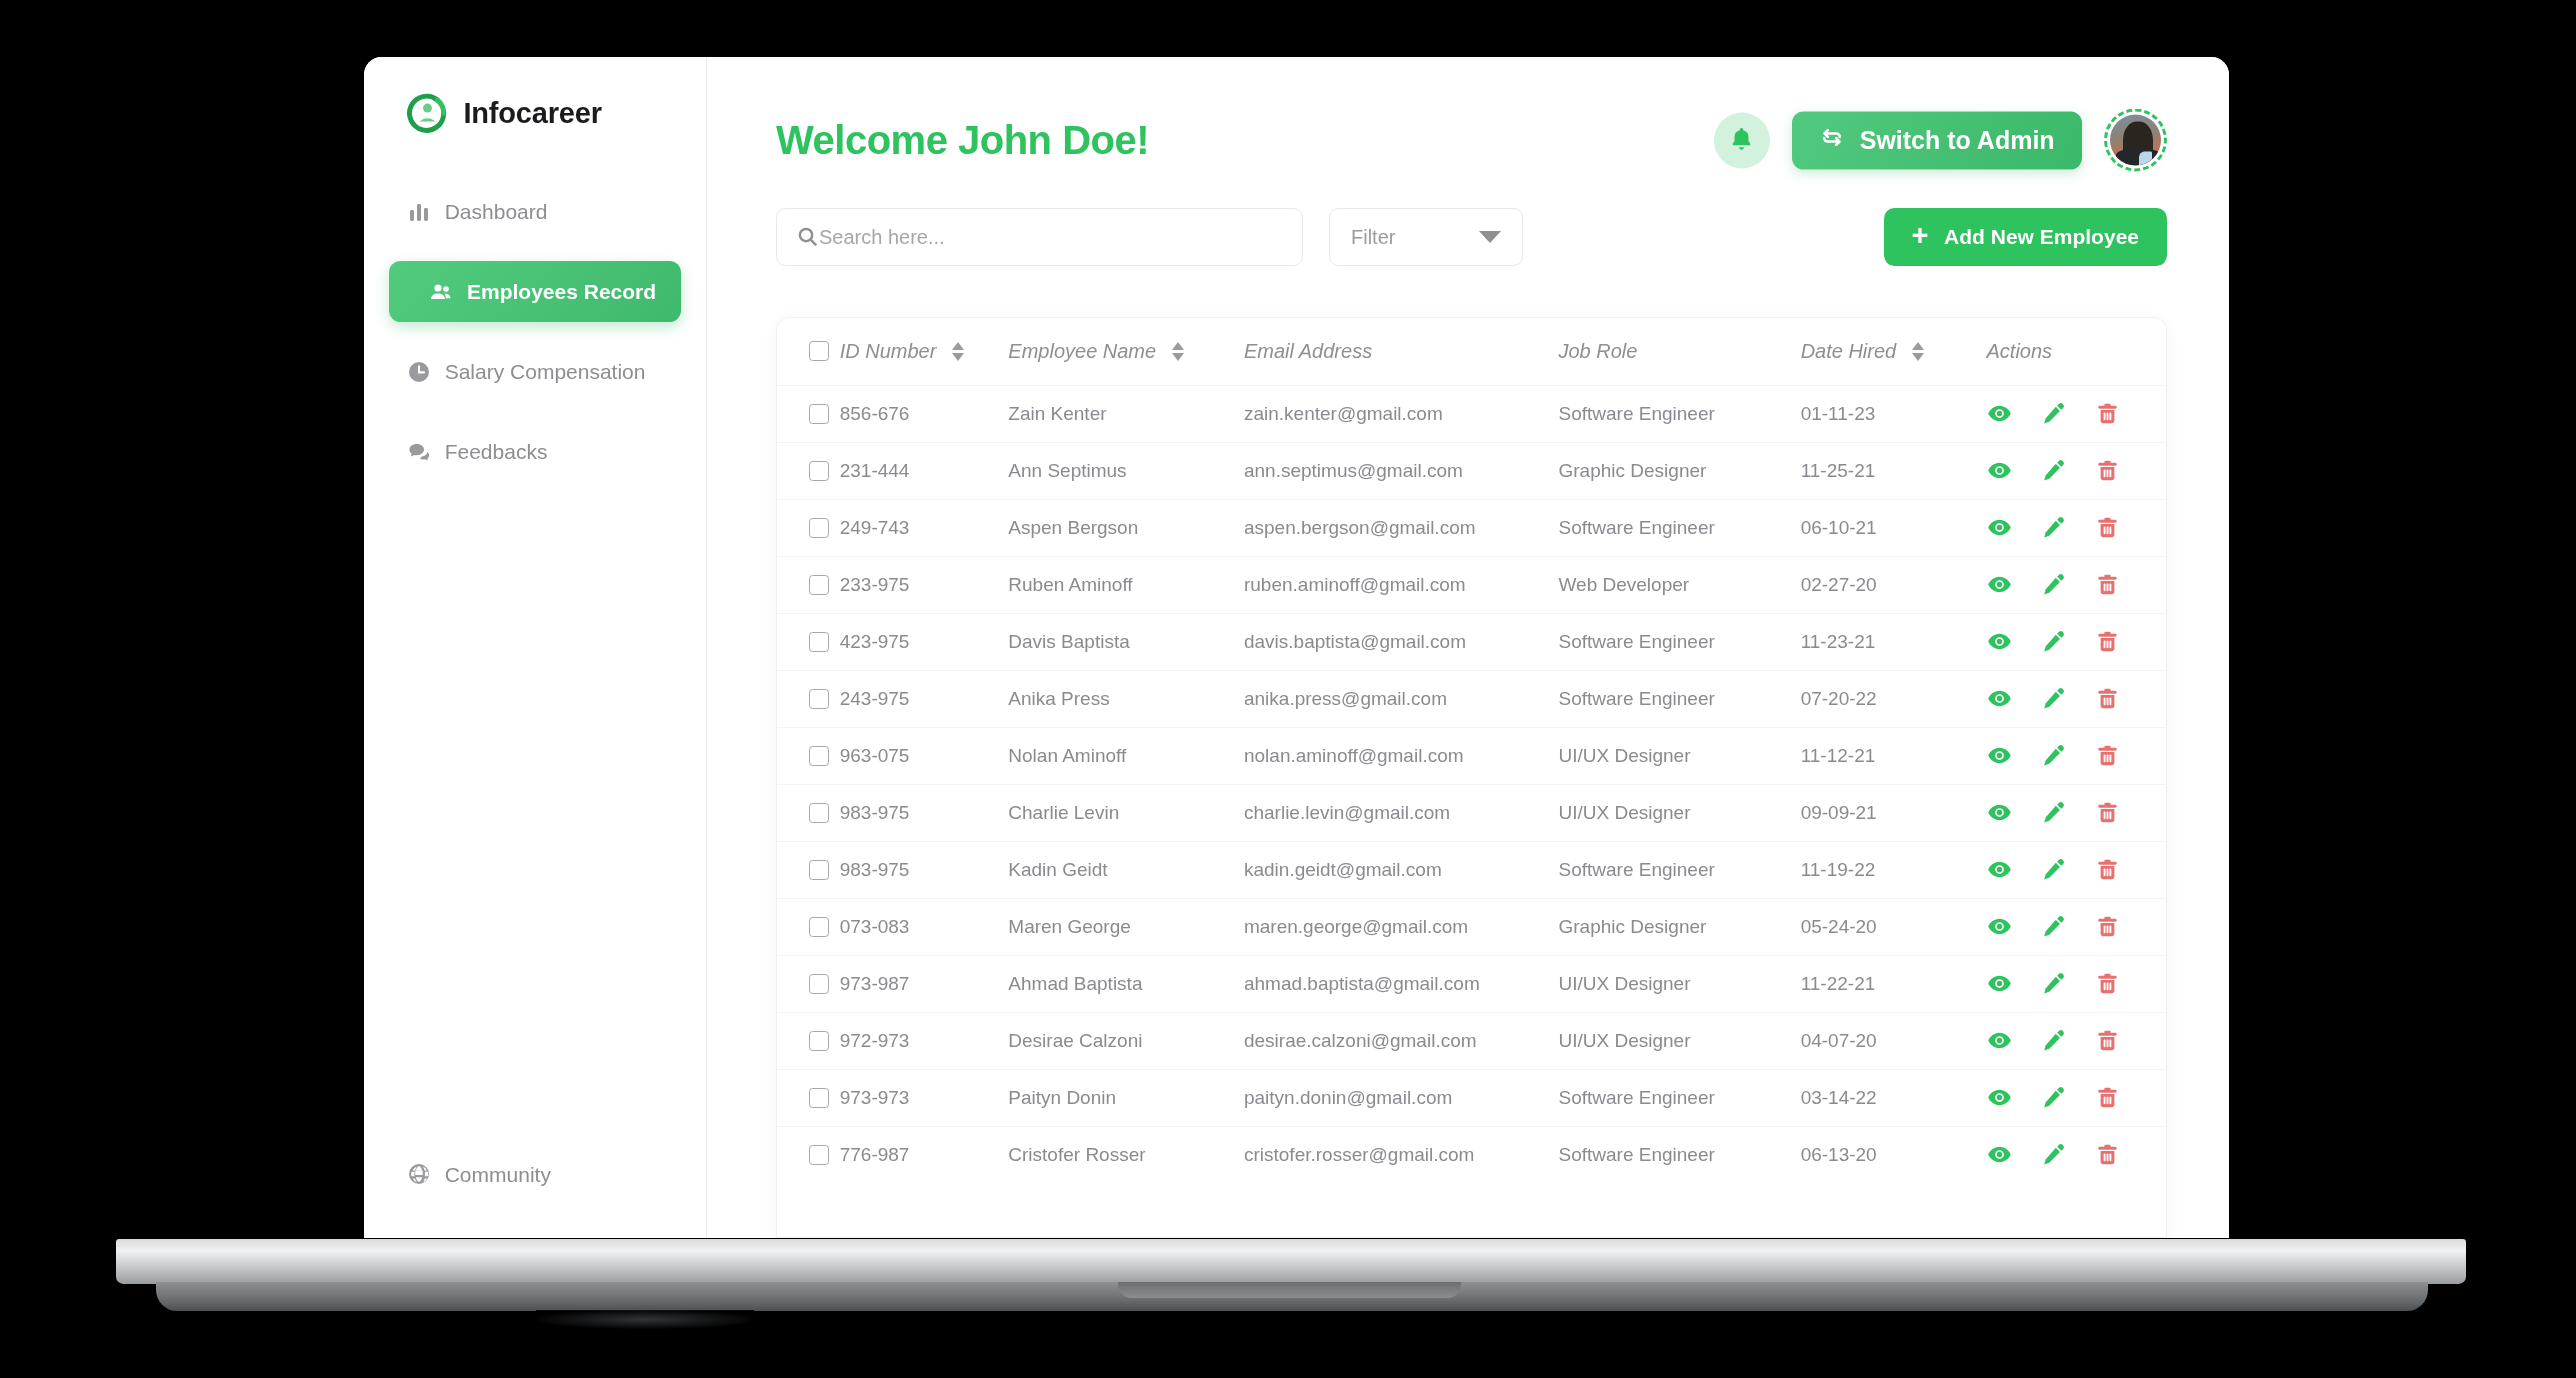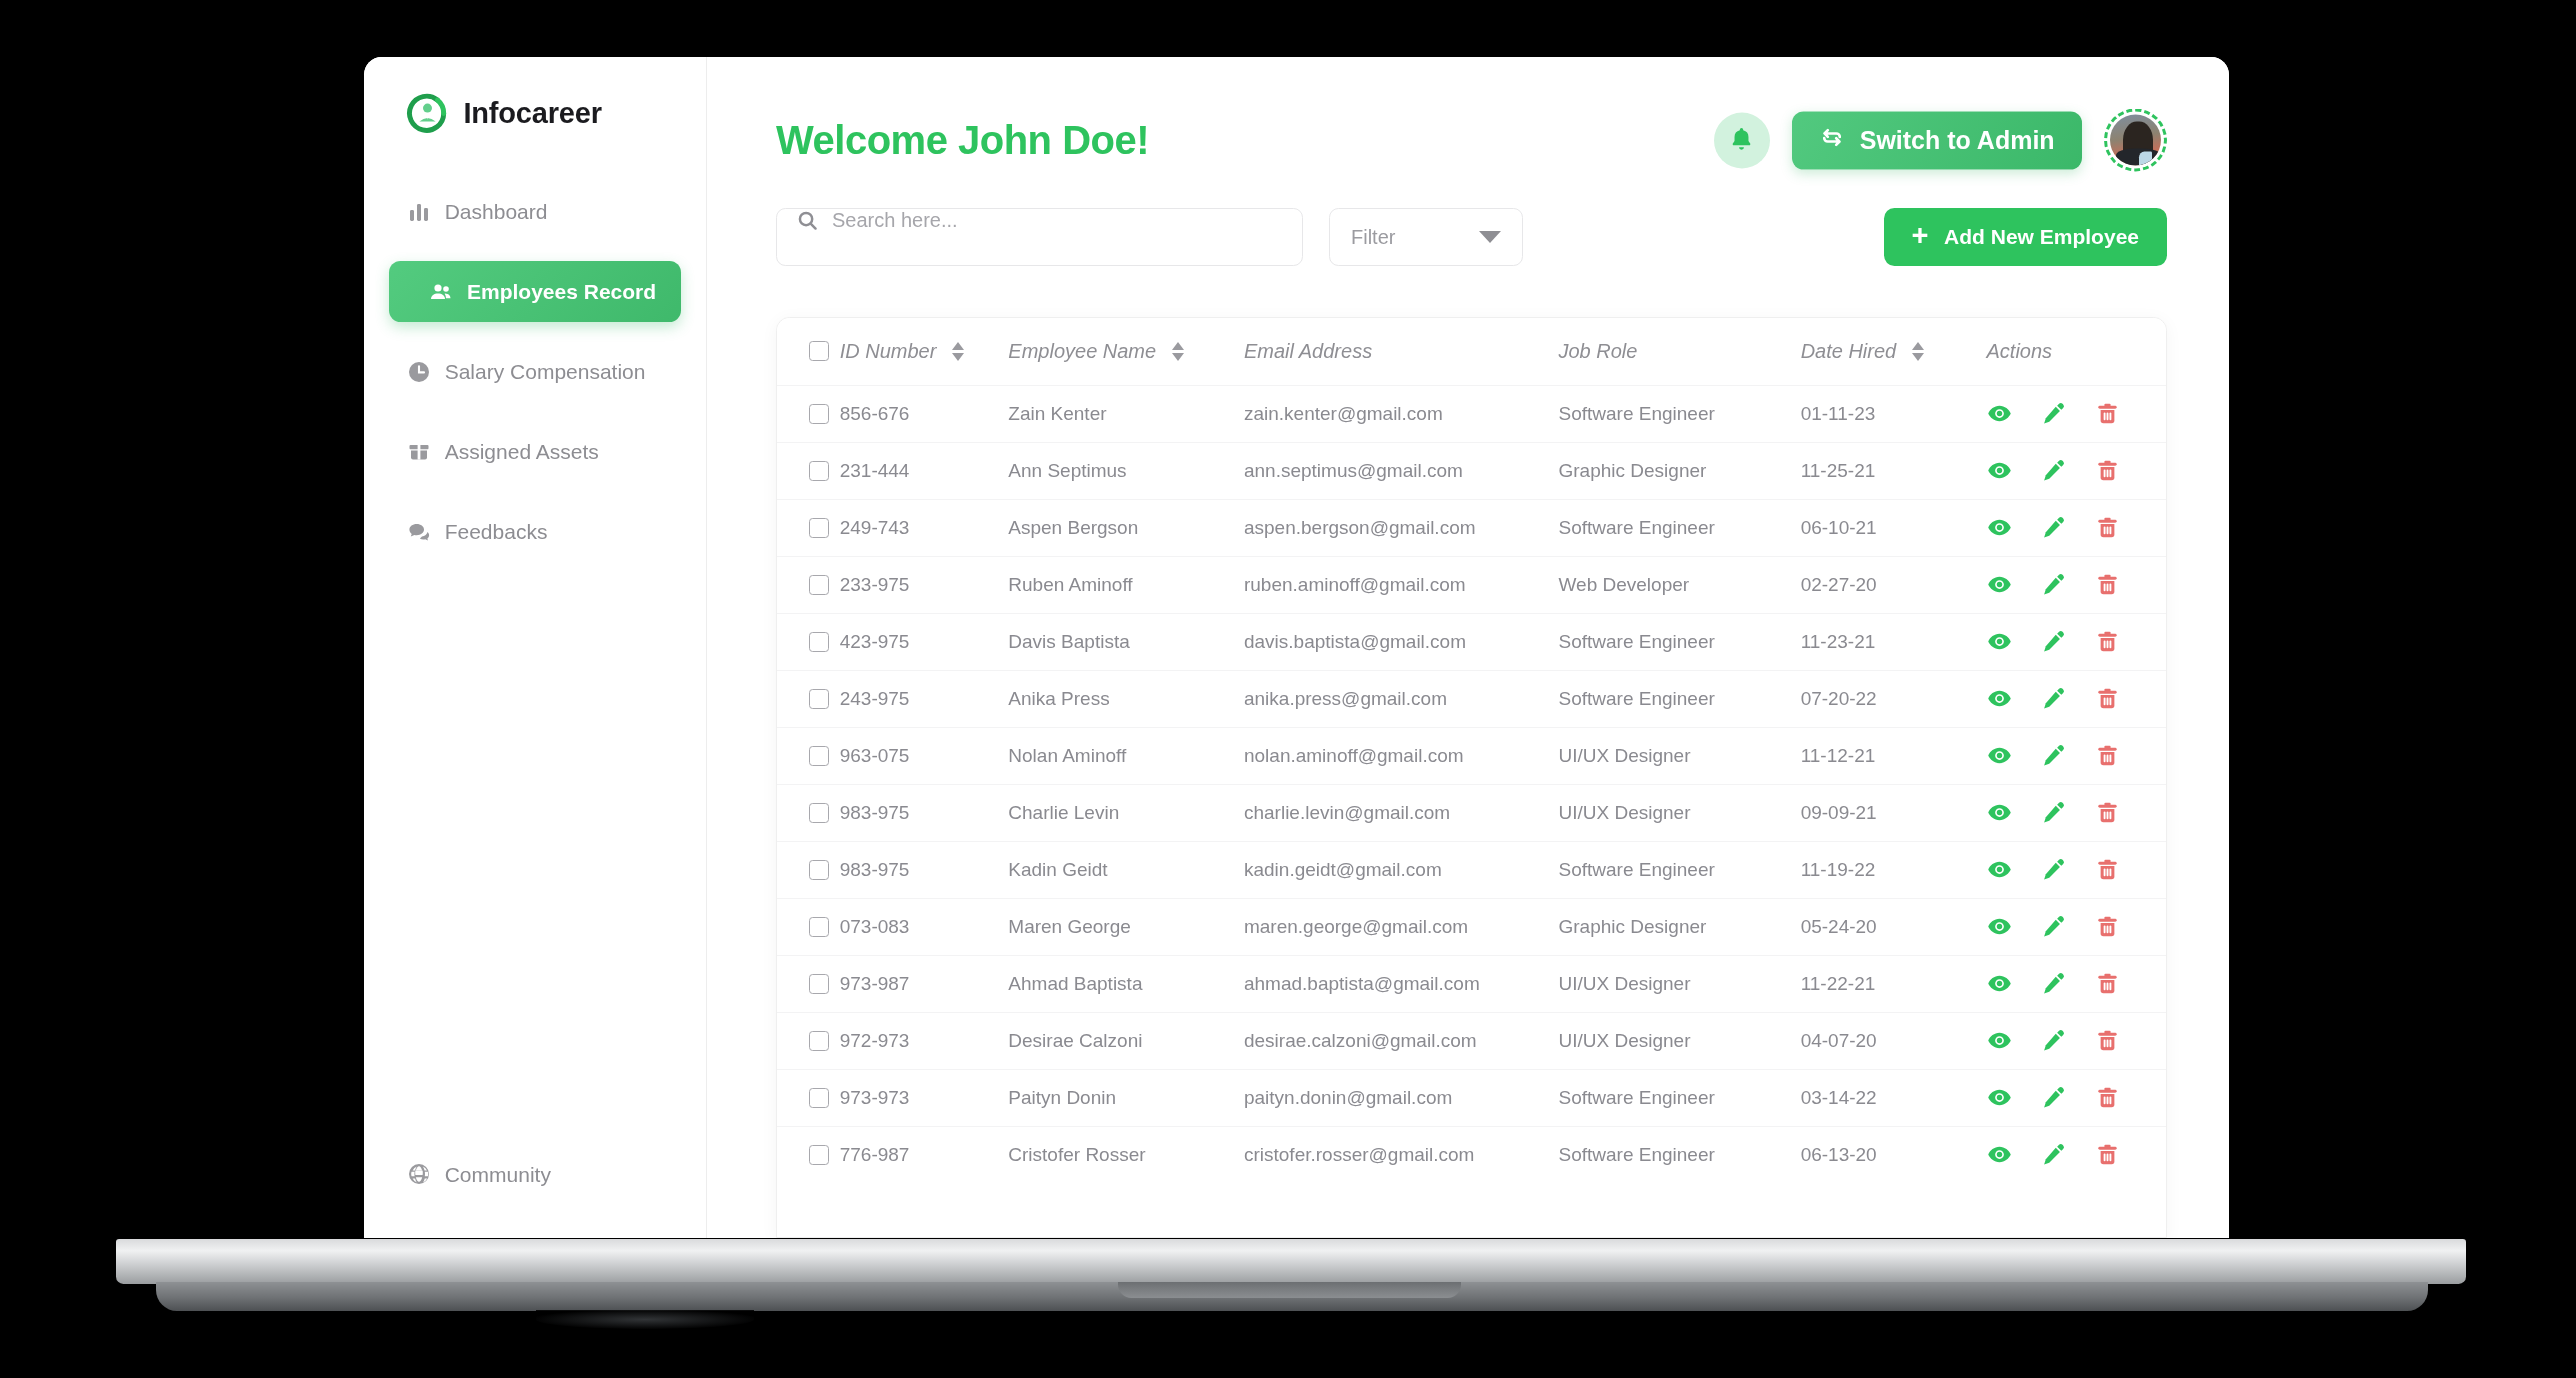--- a/index.html
+++ b/index.html
@@ -186,21 +186,21 @@
   }
 
   
   #toolbar {
     position: absolute; left: 0; top: 151px; right: 0; height: 78px;
   }
   #search-box {
     position: absolute; left: 69px; top: 0;
     width: 527px; height: 58px;
     border: 1px solid #e7e7e9; border-radius: 9.4px;
-    display: flex; align-items: flex-start; gap: 13px;
+    display: flex; align-items: center; gap: 0;
     padding: 0 19px; background: #fff;
   }
   #search-box svg { width: 23px; height: 23px; stroke: #8f8f94; fill: none; stroke-width: 2.6; flex:0 0 23px; }
   #search-input {
     border: none; outline: none; background: transparent;
     font-size: 20px; color: #6f6f75; width: 100%;
     font-family: "Liberation Sans", sans-serif;
   }
   #search-input::placeholder { color: #a6a6ab; }
   #filter-select {
@@ -339,30 +339,20 @@
         <div class="nav-item">
           <span class="nav-icon">
             <svg viewBox="0 0 24 24">
                 <circle cx="12" cy="12" r="10"></circle>
                 <path d="M12 6.2v6.2h5" stroke="#fff" stroke-width="2.1" fill="none" stroke-linecap="round"></path>
               </svg>
           </span>
           <span class="nav-label">Salary Compensation</span>
         </div>
 
-        <div class="nav-item">
-          <span class="nav-icon">
-            <svg viewBox="0 0 24 24">
-                <rect x="2.5" y="5" width="19" height="4.2" rx="1"></rect>
-                <path d="M4 10.4h16v7.2a2 2 0 0 1-2 2H6a2 2 0 0 1-2-2z"></path>
-                <rect x="10.6" y="5" width="2.8" height="14.6" fill="#fff"></rect>
-              </svg>
-          </span>
-          <span class="nav-label">Assigned Assets</span>
-        </div>
 
         <div class="nav-item">
           <span class="nav-icon">
             <svg viewBox="0 0 24 24">
                 <path d="M2.4 9.6c0-3.2 3.3-5.6 7.3-5.6s7.3 2.4 7.3 5.6-3.3 5.6-7.3 5.6c-.8 0-1.6-.1-2.3-.3l-3.6 1.7.9-2.7c-1.4-1-2.3-2.5-2.3-4.3z"></path>
                 <path d="M15 16.6c2.9-.5 5.1-2.3 5.5-4.6 1 .9 1.6 2 1.6 3.2 0 1.3-.7 2.5-1.8 3.3l.7 2.1-2.8-1.3c-.5.1-1.1.2-1.7.2-1.4 0-2.6-.3-3.6-.9z"></path>
               </svg>
           </span>
           <span class="nav-label">Feedbacks</span>
         </div>

